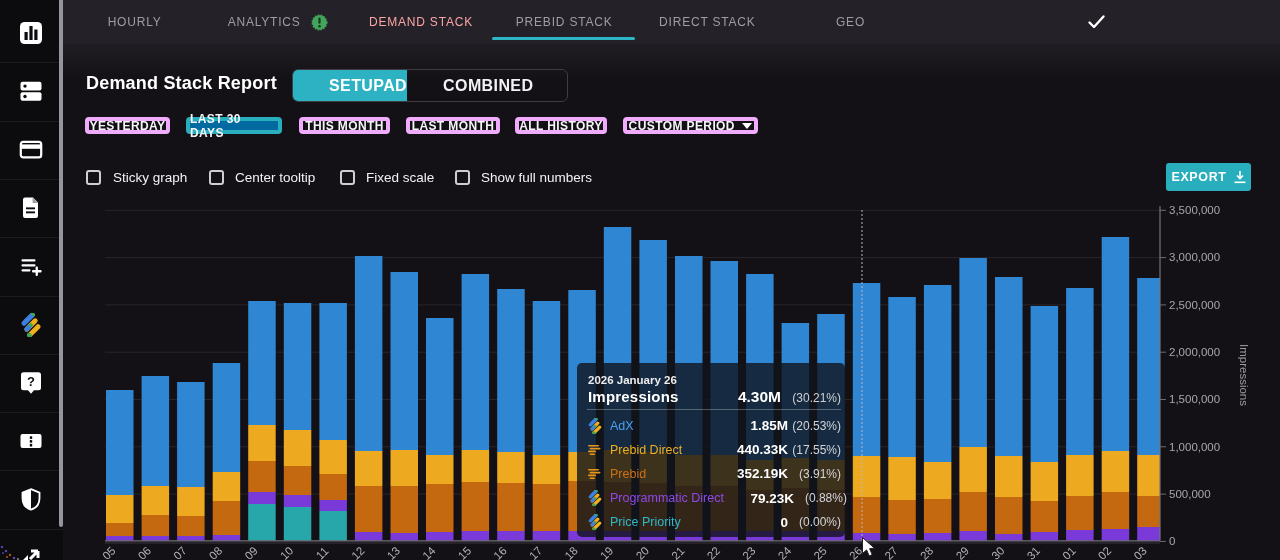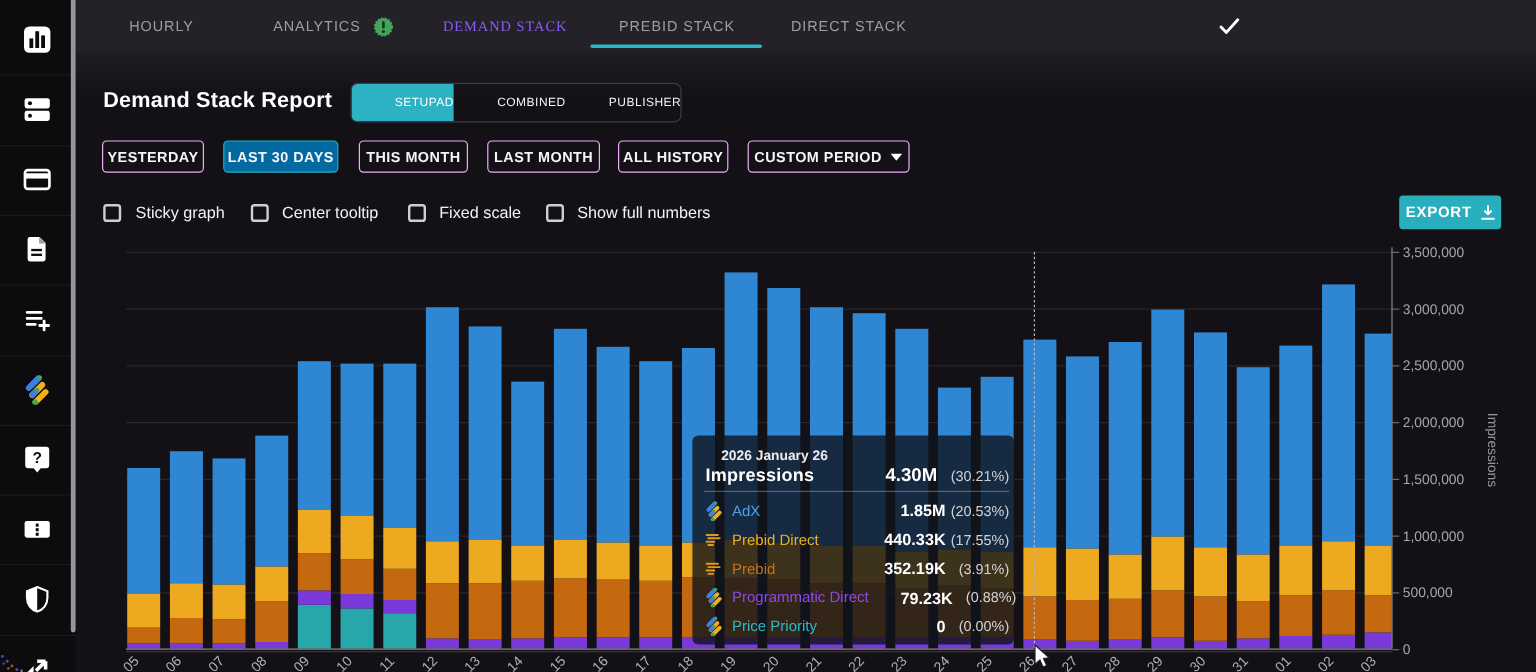--- a/index.html
+++ b/index.html
@@ -4,32 +4,32 @@
 html,body{margin:0;padding:0;}
 body{width:1280px;height:560px;background:#131016;overflow:hidden;position:relative;
  font-family:"Liberation Sans",sans-serif; -webkit-font-smoothing:antialiased;}
 .abs{position:absolute;}
 #sidebar{position:absolute;left:0;top:0;width:63px;height:560px;background:#0c0c0e;}
 .sep{position:absolute;left:0;width:63px;height:1px;background:#1b1b1e;}
 #thumb{position:absolute;left:58.5px;top:0;width:4px;height:527px;background:#97959b;border-radius:0 0 3px 3px;}
 #nav{position:absolute;left:63px;top:0;width:1217px;height:44px;background:#242129;display:flex;}
 .tab{width:143.2px;display:flex;align-items:center;justify-content:center;
  color:#9f9da3;font-size:12px;font-weight:400;letter-spacing:.8px;}
-.tab.active{color:#8b5cf6;font-family:Liberation Serif, serif;}
+.tab.active{color:#fca5a5;}
 #underline{position:absolute;left:491.5px;top:36.5px;width:143px;height:3px;background:#2db6c6;border-radius:2px;}
 #navfade{position:absolute;left:63px;top:44px;width:1217px;height:36px;
  background:linear-gradient(to bottom, rgba(42,39,46,.55), rgba(42,39,46,0));}
 #title{position:absolute;left:86px;top:73px;color:#fff;font-size:18px;font-weight:700;letter-spacing:.2px;}
 #seg{position:absolute;left:292px;top:69px;width:276px;height:33px;border:1px solid #3f3d44;border-radius:6px;
  box-sizing:border-box;display:flex;overflow:hidden;}
 .segbtn{display:flex;align-items:center;justify-content:center;color:#f2f2f4;
- font-size:10px;font-weight:400;letter-spacing:.4px;padding-left:36px;}
+ font-size:16px;font-weight:700;letter-spacing:.4px;padding-left:36px;}
 .segbtn.on{background:#2CB2C2;color:#fff;}
 .segdiv{width:1px;background:#3f3d44;}
-.pbtn{position:absolute;top:117px;height:27px;box-sizing:border-box;border:1px solid #f0abfc;border-radius:4px;
+.pbtn{position:absolute;top:117px;height:17px;box-sizing:border-box;border:4px solid #f0abfc;border-radius:4px;
  color:#f5f5f7;font-size:12px;font-weight:700;letter-spacing:.4px;display:flex;align-items:center;justify-content:center;background:transparent;}
 .pbtn.on{background:#0369a1;border-color:#29AEBD;}
 .cb{position:absolute;top:170px;width:15px;height:15px;box-sizing:border-box;border:2px solid #cfcfd2;border-radius:3px;}
 .cblab{position:absolute;top:169.5px;color:#f2f2f4;font-size:13.5px;}
 #export{position:absolute;left:1166px;top:163px;width:85px;height:28px;background:#29AEBD;border-radius:3px;
  color:#fff;font-size:12.5px;font-weight:700;letter-spacing:.6px;display:flex;align-items:center;justify-content:center;gap:7px;}
 #tooltip{position:absolute;left:577px;top:363px;width:268px;height:174px;background:rgba(16,20,28,0.8);
  border-radius:5px;box-sizing:border-box;padding:7px 4px 0 10px;color:#fff;}
 .ttrow{display:flex;align-items:center;height:24.2px;}
 .ttrow .ic{width:16px;height:16px;margin-right:7px;flex:none;}
@@ -42,20 +42,21 @@
 <div id="nav">
 <div class="tab">HOURLY</div>
 <div class="tab">ANALYTICS&nbsp;&nbsp;<svg width="17" height="17" viewBox="0 0 17 17" style="margin-left:2px">
         <circle cx="8.5" cy="8.5" r="7.2" fill="#42a55b" stroke="#42a55b" stroke-width="1.6" stroke-dasharray="1.6 1.3"></circle>
         <rect x="7.4" y="3.6" width="2.2" height="6.2" rx="1.1" fill="#14381f"></rect>
         <circle cx="8.5" cy="12.3" r="1.3" fill="#14381f"></circle>
       </svg></div>
 <div class="tab active">DEMAND STACK</div>
 <div class="tab">PREBID STACK</div>
 <div class="tab">DIRECT STACK</div>
+<div class="tab">GEO</div>
 <div style="flex:1;display:flex;align-items:center;justify-content:center">
       <svg width="19" height="18" viewBox="0 0 19 18" style="margin-right:9px">
         <path d="M2.5 9.5 7 14 16.5 3.5" fill="none" stroke="#fff" stroke-width="2.4" stroke-linecap="round" stroke-linejoin="round"></path>
       </svg>
     </div>
 </div>
 <div id="underline"></div>
 <div id="navfade"></div>
 <div id="title">Demand Stack Report</div>
 <div id="seg">
@@ -343,21 +344,21 @@
  <rect x="3.4" y="4.4" width="4.9" height="9.5" fill="#3D7FE0"></rect>
  <rect x="9.55" y="3.6" width="4.9" height="16.8" rx="2.45" fill="#F2B01D"></rect>
  <rect x="9.55" y="12.2" width="4.9" height="8.2" rx="2.45" fill="#3D7FE0"></rect>
  <circle cx="12" cy="12.1" r="1.9" fill="#3DA857"></circle>
  <rect x="15.7" y="5.8" width="4.9" height="16.8" rx="2.45" fill="#F2B01D"></rect>
  <rect x="15.7" y="18.2" width="4.9" height="4.4" rx="2.2" fill="#3DA857"></rect>
 </g>
     </svg>
 </div>
 <div id="tooltip">
-<div style="font-size:11.5px;font-weight:700;color:#ececee;margin:4px 0 0 14px;line-height:13px;">2026 January 26</div>
+<div style="font-size:11.5px;font-weight:700;color:#ececee;margin:4px 0 0 1px;line-height:13px;">2026 January 26</div>
 <div style="display:flex;align-items:baseline;margin:1px 0 0 1px;height:17.5px;">
       <div style="font-size:15px;font-weight:700;flex:1;letter-spacing:.2px">Impressions</div>
       <div style="font-size:15.5px;font-weight:700;text-align:right;width:62px">4.30M</div>
       <div style="font-size:12px;color:#cfcfd3;text-align:right;width:60px">(30.21%)</div>
     </div>
 <div style="height:1px;background:rgba(255,255,255,0.28);margin:3.5px 0 3.5px 0;"></div>
 <div class="ttrow">
       <svg class="ic" viewBox="0 0 24 24">
 <g transform="rotate(45 12 12)">
  <rect x="3.4" y="1.4" width="4.9" height="16.8" rx="2.45" fill="#3D7FE0"></rect>

